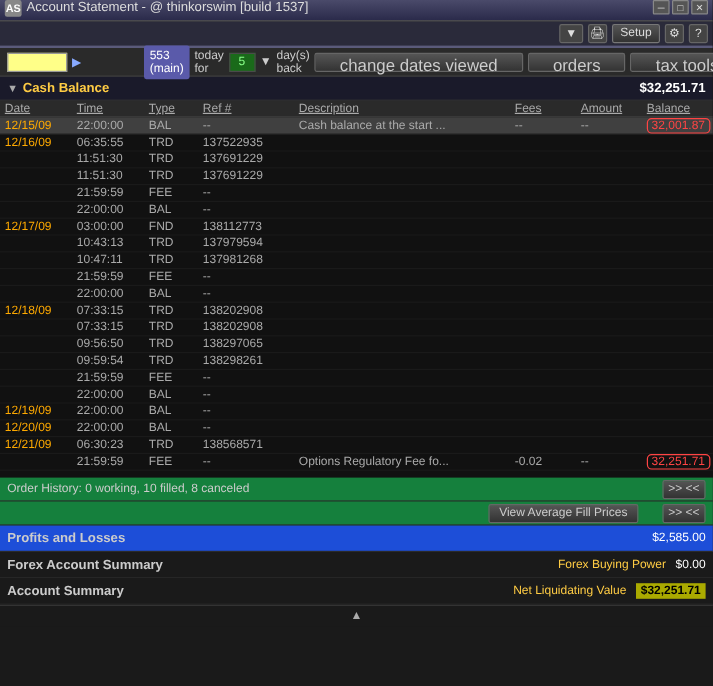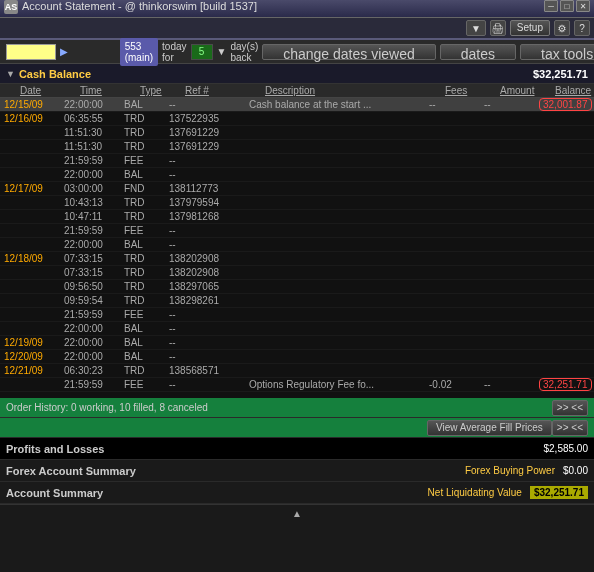--- a/index.html
+++ b/index.html
@@ -189,21 +189,21 @@
       margin-right: 4px;
       color: #aaa;
       font-size: 9px;
     }
 
     
     .table-header {
       background: #2a2a2a;
       display: grid;
       grid-template-columns: 60px 60px 45px 80px 180px 55px 55px 70px;
-      padding: 1px 20px;
+      padding: 1px 4px;
       border-bottom: 1px solid #444;
     }
     .table-header span {
       color: #aaa;
       font-size: 10px;
       text-decoration: underline;
     }
 
     .table-body {
       background: #111;
@@ -330,21 +330,21 @@
 
 <div class="toolbar">
   <input class="acct-select" value="" style="background: rgb(255, 255, 136);">
   <span style="color:#88aaff; font-size:10px;">▶</span>
   <span class="acct-badge">553 (main)</span>
   <span class="toolbar-label">today for</span>
   <input class="days-input" value="5" style="">
   <span style="color:#ccc; font-size:10px;">▼</span>
   <span class="toolbar-label">day(s) back</span>
   <button class="toolbar-btn">change dates viewed</button>
-  <button class="toolbar-btn">dates</button>
+  <button class="toolbar-btn">orders</button>
   <button class="toolbar-btn">tax tools</button>
 </div>
 
 <div class="section-header">
   <span class="triangle">▼</span>
   <span>Cash Balance</span>
   <span class="section-total">$32,251.71</span>
 </div>
 
 <div class="table-header">
@@ -572,27 +572,27 @@
   </div>
 
 <div class="info-row">
   <span class="info-label">Order History: 0 working, 10 filled, 8 canceled</span>
   <div style="margin-left:auto; display:flex; gap:4px;">
     <button class="nav-btn">&gt;&gt; &lt;&lt;</button>
   </div>
 </div>
 
 <div class="info-row">
-  <div style="margin-left:auto; display:flex; gap:0; align-items:center;">
+  <div style="margin-left:auto; display:flex; gap:20px; align-items:center;">
     <button class="info-btn">View Average Fill Prices</button>
     <button class="nav-btn">&gt;&gt; &lt;&lt;</button>
   </div>
 </div>
 
-<div class="section-row" style="background:#000000;">
+<div class="section-row" style="background:#1d4ed8;">
   <span class="section-row-label">Profits and Losses</span>
   <div class="section-row-right">
     <span class="white-value">$2,585.00</span>
   </div>
 </div>
 
 <div class="section-row" style="background:#1a1a1a;text-align:right;">
   <span class="section-row-label">Forex Account Summary</span>
   <div class="section-row-right">
     <span class="yellow-label">Forex Buying Power</span>

